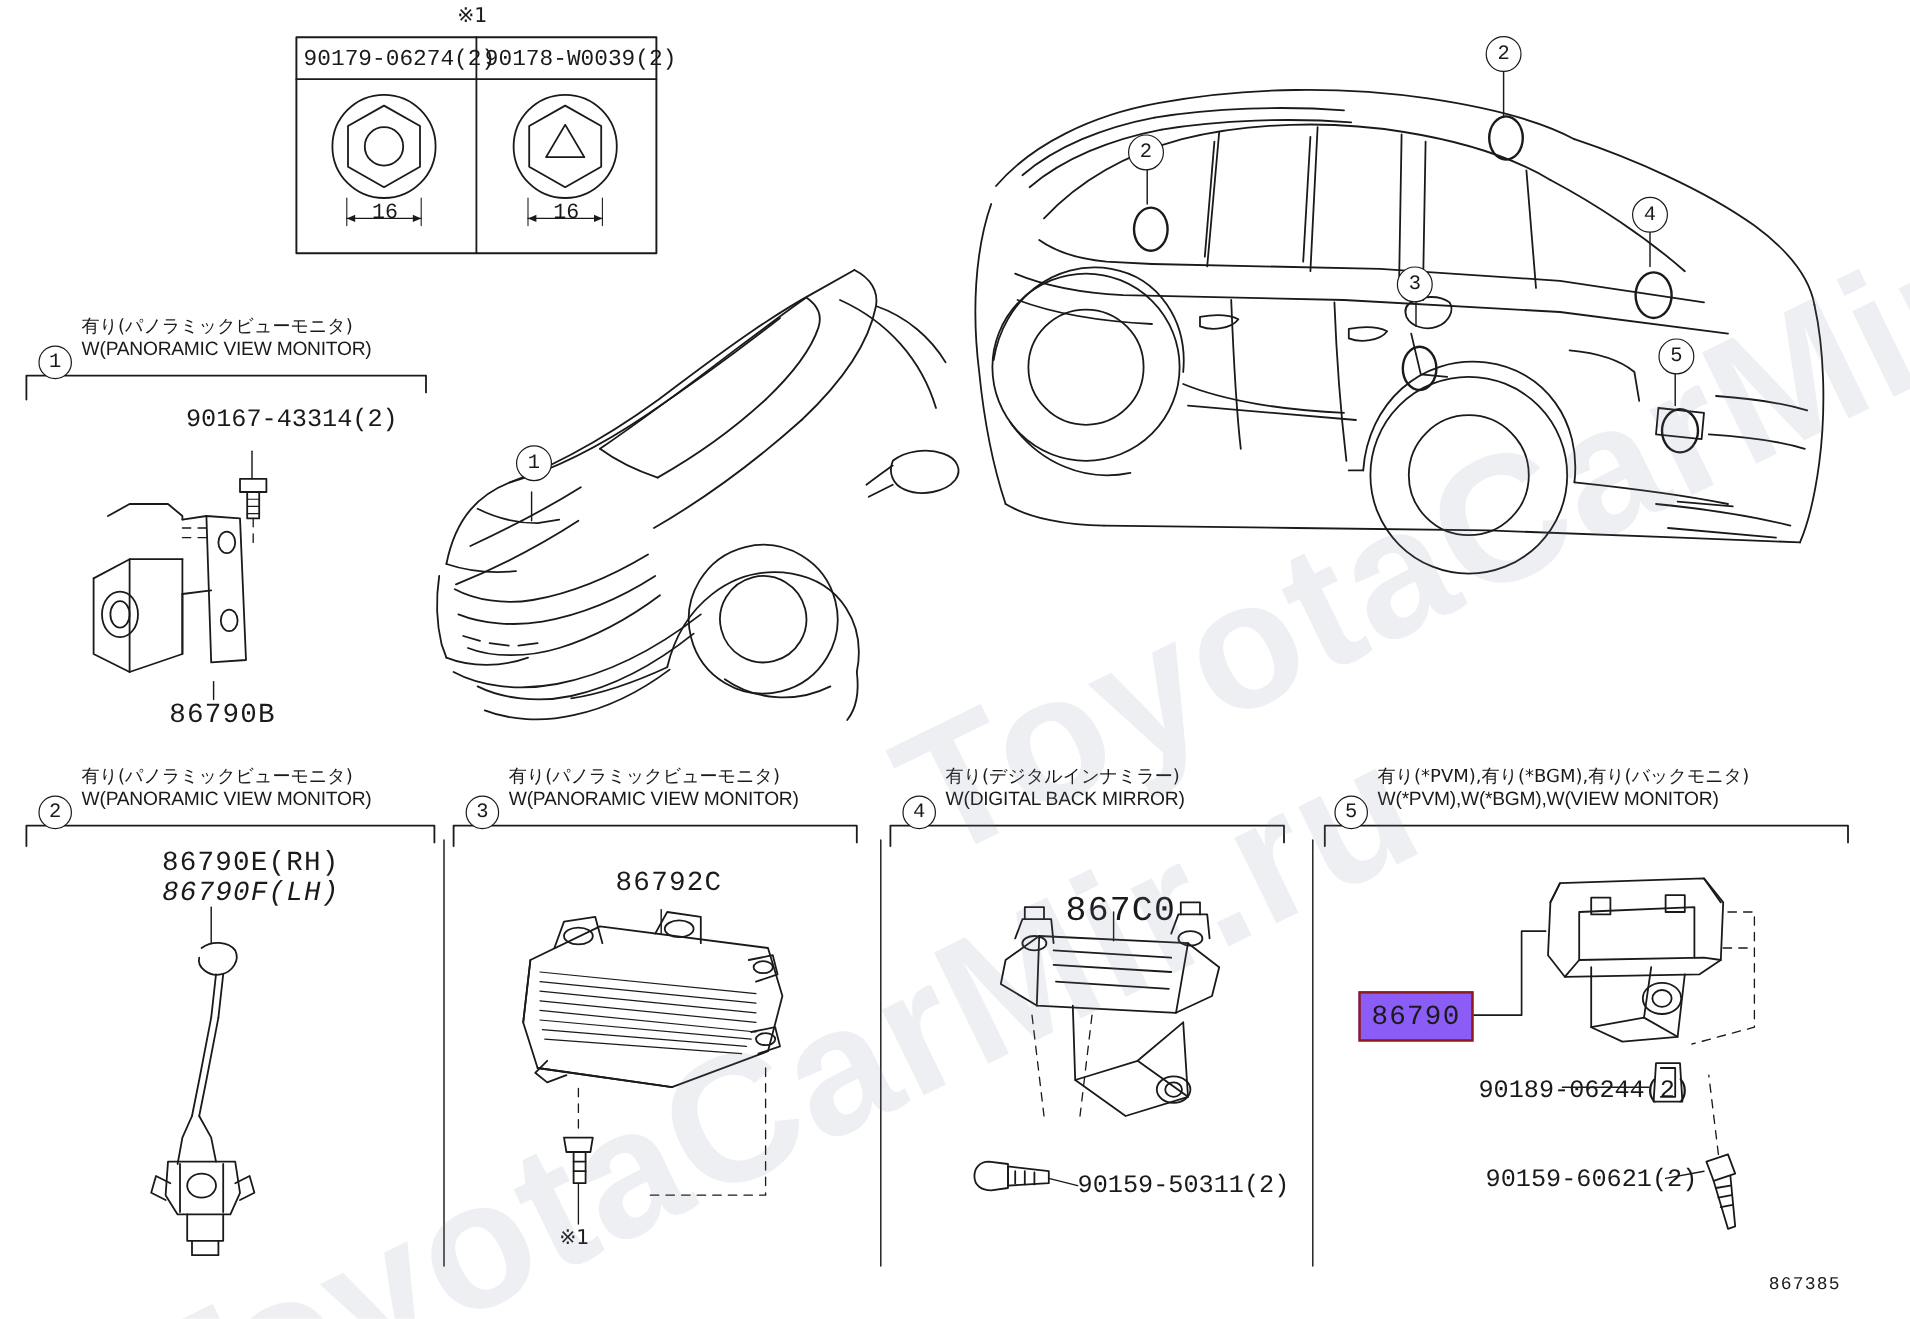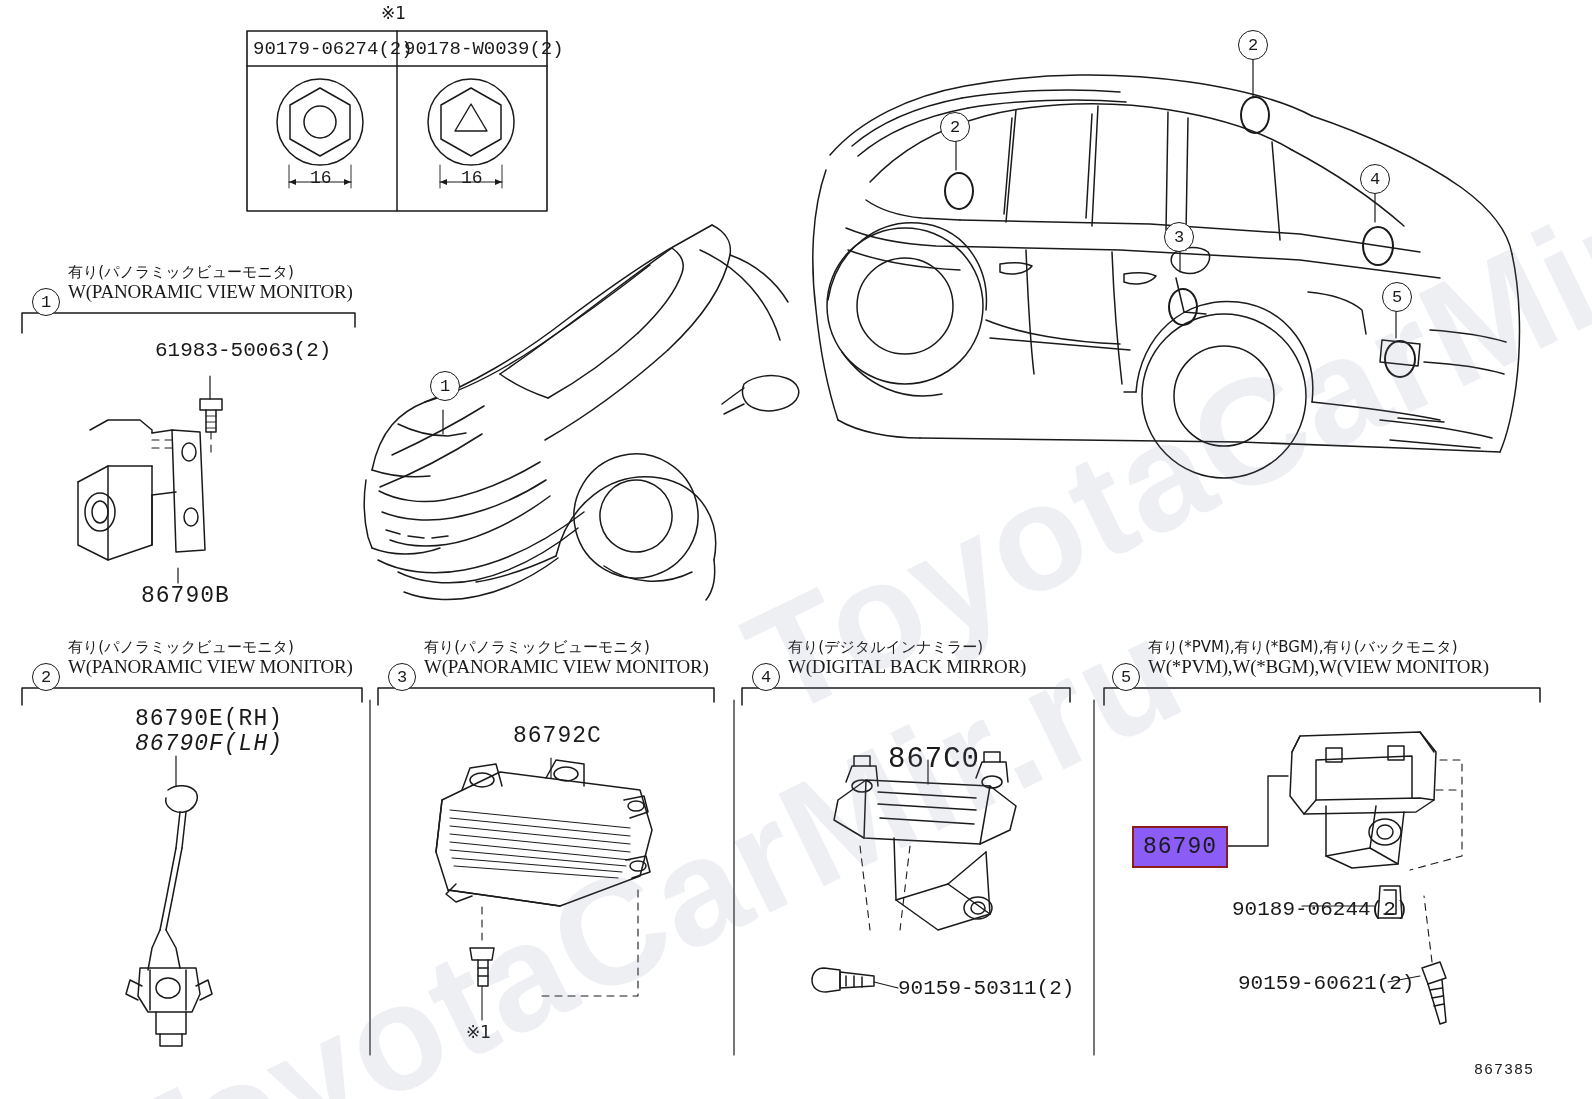--- a/index.html
+++ b/index.html
@@ -38,21 +38,21 @@
     position:absolute;border:2.5px solid #8c1d1d;background:#8b5cf6;
     display:flex;align-items:center;justify-content:center;
     font-family:Liberation Mono, monospace;
     z-index:4;
   }
   .secthead{
     position:absolute;
     font-family:"DejaVu Sans", sans-serif;
     font-size:15px;line-height:20px;white-space:nowrap;
   }
-  .secthead .en{font-family:Liberation Serif, serif;font-size:19px;letter-spacing:-0.2px;}
+  .secthead .en{font-family:Liberation Sans, sans-serif;font-size:16px;letter-spacing:-0.2px;}
   .diagram-layer{position:absolute;left:0;top:0;z-index:2;}
 </style>
 </head>
 <body>
 
 <div id="watermark">
   <span style="left:60px;top:830px;">ToyotaCarMir.ru</span>
   <span style="left:700px;top:330px;">ToyotaCarMir.ru</span>
 </div>
 
@@ -337,21 +337,21 @@
 <div class="abs txt" style="left:310px;top:168px;font-size:18px;">16</div>
 <div class="abs txt" style="left:461px;top:168px;font-size:18px;">16</div>
 <div class="abs txt jp" style="left:381px;top:3px;font-size:17px;">※1</div>
 
 <div class="secthead" style="left:68px;top:262px;">
   <div>有り(パノラミックビューモニタ)</div>
   <div class="en">W(PANORAMIC VIEW MONITOR)</div>
 </div>
 <div class="callout" style="left:32px;top:288px;width:26px;height:26px;font-size:17px;">1</div>
 
-<div class="abs txt" style="left:155px;top:339px;font-size:21px;">61983-50063(2)</div>
+<div class="abs txt" style="left:155px;top:339px;font-size:21px;">90167-43314(2)</div>
 <div class="abs txt" style="left:141px;top:583px;font-size:23px;letter-spacing:1px;">86790B</div>
 
 <div class="callout" style="left:430px;top:371px;width:28px;height:28px;font-size:17px;">1</div>
 <div class="callout" style="left:940px;top:112px;width:28px;height:28px;font-size:17px;">2</div>
 <div class="callout" style="left:1238px;top:30px;width:28px;height:28px;font-size:17px;">2</div>
 <div class="callout" style="left:1164px;top:222px;width:28px;height:28px;font-size:17px;">3</div>
 <div class="callout" style="left:1360px;top:164px;width:28px;height:28px;font-size:17px;">4</div>
 <div class="callout" style="left:1382px;top:282px;width:28px;height:28px;font-size:17px;">5</div>
 
 <div class="abs" style="left:944px;top:172px;width:26px;height:34px;border:2px solid #1a1a1a;border-radius:50%;background:#fff;"></div>

